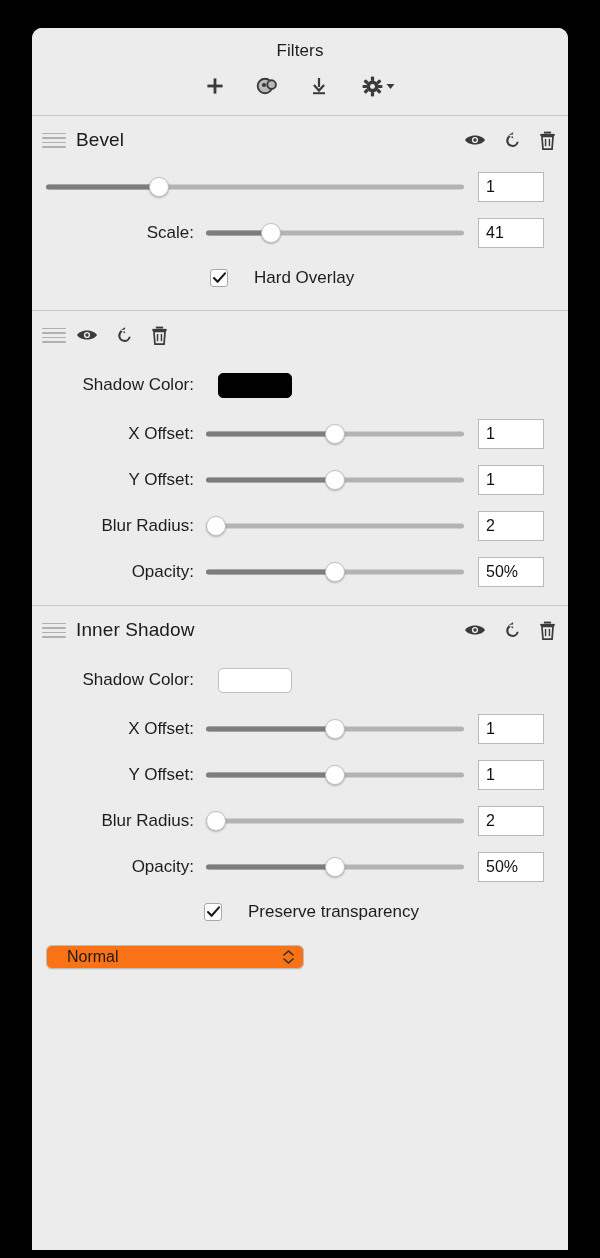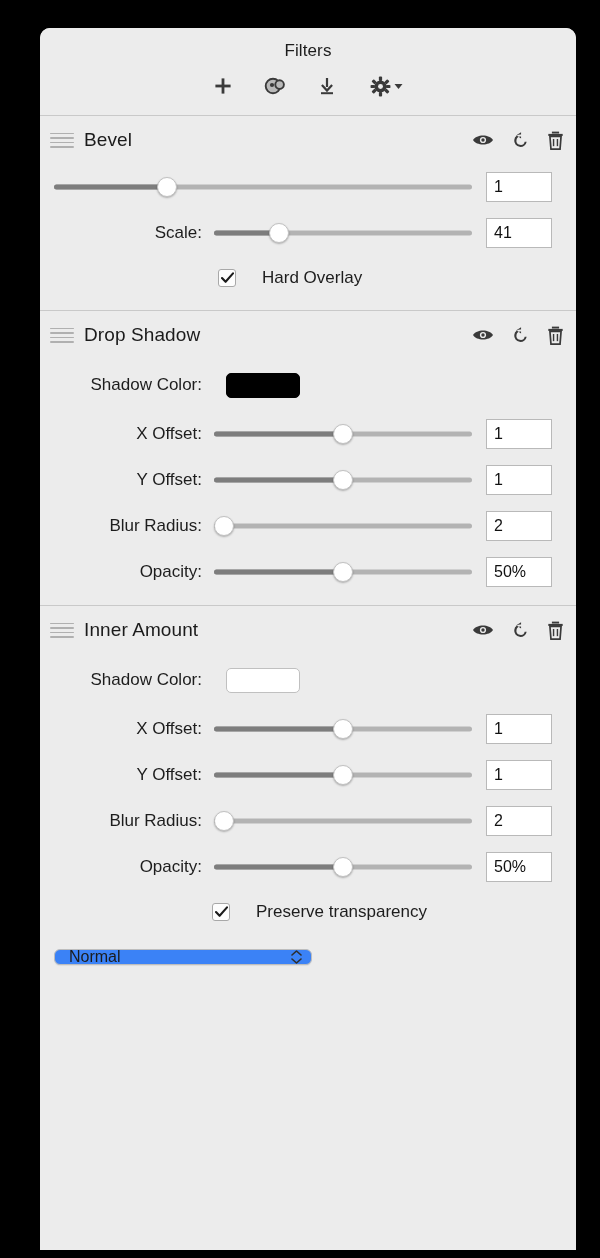--- a/index.html
+++ b/index.html
@@ -7,21 +7,21 @@
   html, body {
     width: 600px;
     height: 1258px;
     background: #000000;
     font-family: "Liberation Sans", sans-serif;
     overflow: hidden;
   }
 
   .panel {
     position: absolute;
-    left: 40px;
+    left: 32px;
     top: 28px;
     width: 536px;
     height: 1222px;
     background: #ececec;
     border-radius: 10px 10px 0 0;
     overflow: hidden;
   }
 
   
   .panel-header {
@@ -162,26 +162,26 @@
     border-radius: 3px;
     display: flex; align-items: center; justify-content: center;
     flex: 0 0 auto;
   }
   .check-label { font-size: 17px; color: #1d1d1d; white-space: nowrap; }
 
   
   .select-box {
     position: relative;
     flex: 0 0 auto;
-    width: 258px; height: 16px;
-    background: #3b82f6;
+    width: 258px; height: 24px;
+    background: #f97316;
     border: 1px solid #bdbdbd;
     border-radius: 6px;
     display: flex; align-items: center;
-    padding-left: 14px;
+    padding-left: 20px;
     font-size: 16px; color: #1b1b1b;
     cursor: pointer;
     box-shadow: 0 1px 1px rgba(0,0,0,.07);
   }
   .select-box .chev {
     position: absolute; right: 9px; top: 50%; transform: translateY(-50%);
     display: flex; flex-direction: column; align-items: center; gap: 2px;
   }
   .filler { height: 112px; background: #ececec; }
 </style>
@@ -303,21 +303,20 @@
       </div>
       </div>
       <div class="section">
         <div class="sec-header">
       <span class="drag-handle">
             <i></i>
             <i></i>
             <i></i>
             <i></i>
           </span>
-      <span class="sec-title">Drop Shadow</span>
       <span class="sec-actions">
         <span class="act">
               <svg width="22" height="16" viewBox="0 0 22 16">
     <path d="M1 8 C4.5 2, 17.5 2, 21 8 C17.5 14, 4.5 14, 1 8 Z" fill="#3a3a3a"></path>
     <circle cx="11" cy="8" r="3.1" fill="#ececec"></circle>
     <circle cx="11" cy="8" r="1.7" fill="#3a3a3a"></circle>
   </svg>
             </span>
         <span class="act">
               <svg width="19" height="19" viewBox="0 0 20 20">
@@ -377,21 +376,21 @@
       </div>
       </div>
       <div class="section">
         <div class="sec-header">
       <span class="drag-handle">
             <i></i>
             <i></i>
             <i></i>
             <i></i>
           </span>
-      <span class="sec-title">Inner Amount</span>
+      <span class="sec-title">Inner Shadow</span>
       <span class="sec-actions">
         <span class="act">
               <svg width="22" height="16" viewBox="0 0 22 16">
     <path d="M1 8 C4.5 2, 17.5 2, 21 8 C17.5 14, 4.5 14, 1 8 Z" fill="#3a3a3a"></path>
     <circle cx="11" cy="8" r="3.1" fill="#ececec"></circle>
     <circle cx="11" cy="8" r="1.7" fill="#3a3a3a"></circle>
   </svg>
             </span>
         <span class="act">
               <svg width="19" height="19" viewBox="0 0 20 20">

